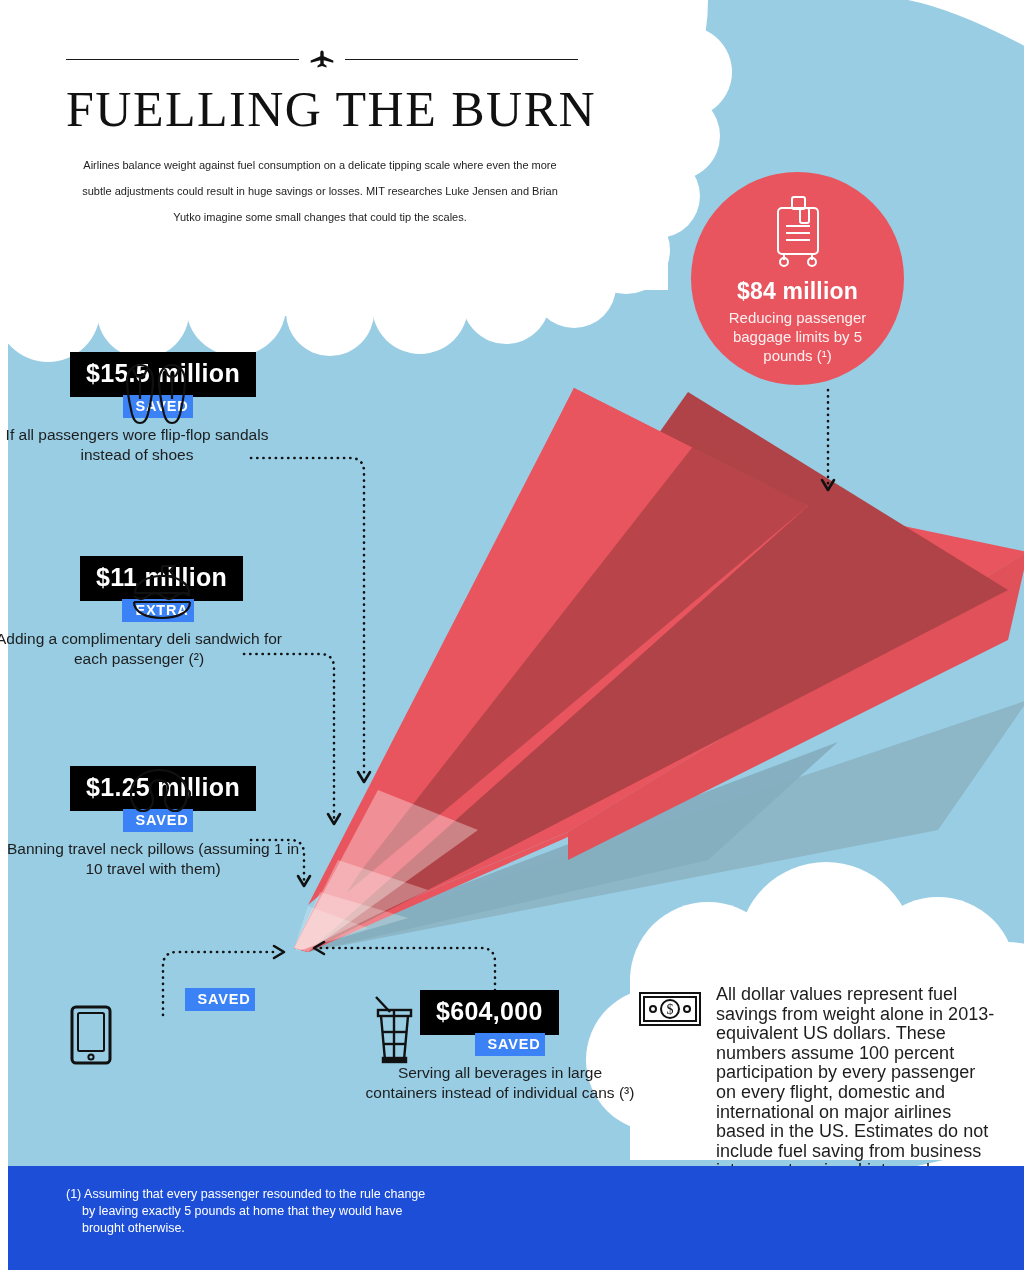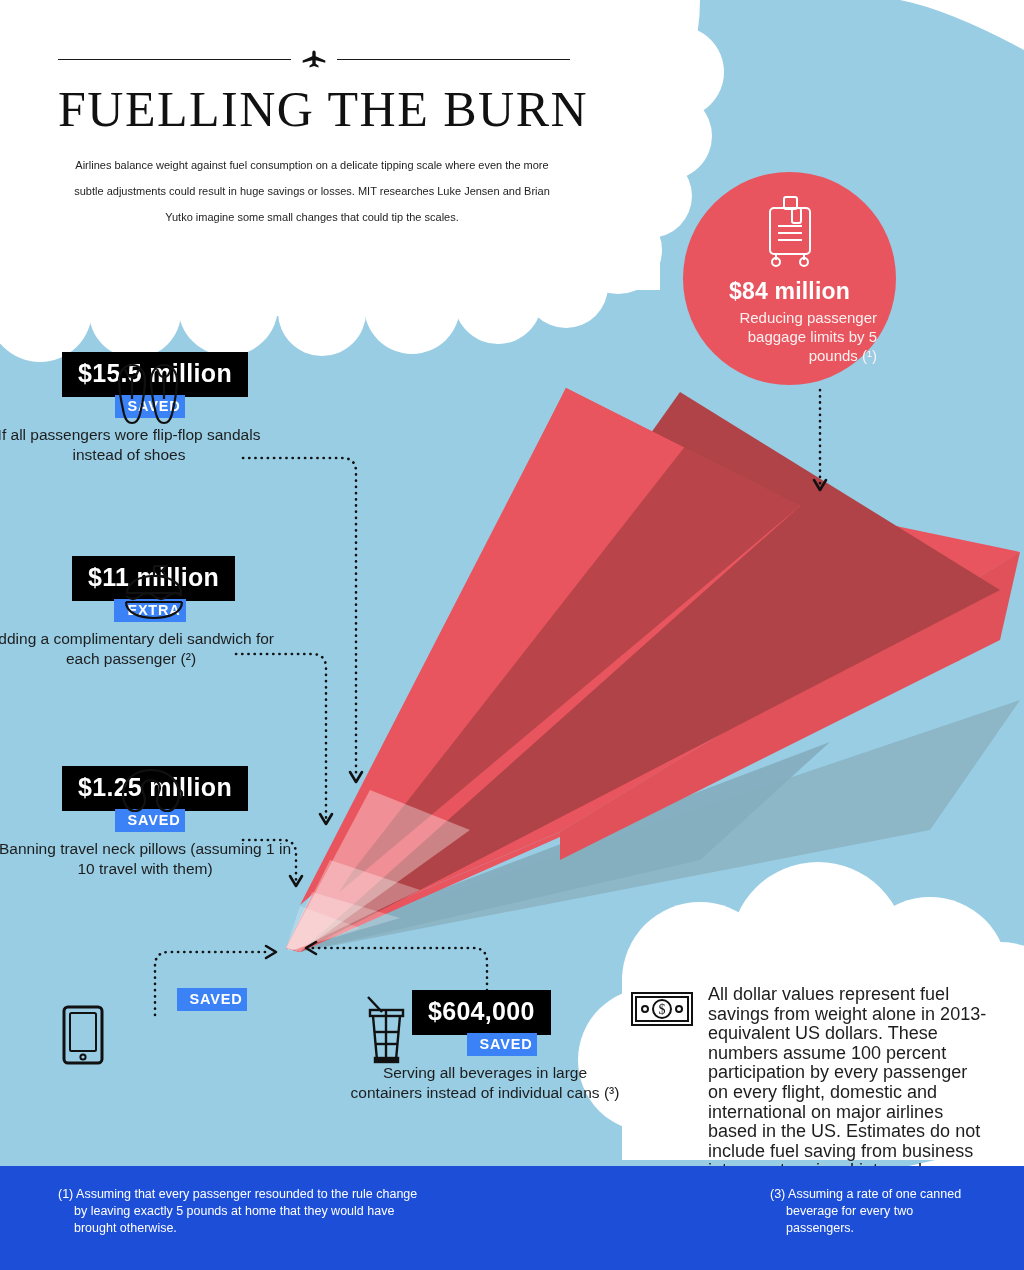--- a/index.html
+++ b/index.html
@@ -3,21 +3,21 @@
 <meta charset="utf-8">
 <style>
   * { margin:0; padding:0; box-sizing:border-box; }
   html,body { background:#ffffff; }
   body {
     font-family:"Liberation Sans", sans-serif;
     width:1024px; height:1270px;
     position:relative; overflow:hidden;
   }
 
-  #stage { position:absolute; left:0; top:0; width:864px; height:1270px;border-radius:30px; }
+  #stage { position:absolute; left:8px; top:0; width:864px; height:1270px;border-radius:30px; }
 
   .layer { position:absolute; left:0; top:0; width:1024px; height:1270px; }
 
   
   #header-block { position:absolute; left:0; top:0; width:620px; height:300px; z-index:6; }
 
   #rule-row { position:absolute; left:58px; top:50px; width:512px; height:18px;
               display:flex; align-items:center; }
   .rule-line { flex:1 1 auto; height:1px; background:#1a1a1a; }
   #plane-divider-icon { flex:0 0 auto; margin:0 10px; line-height:0; }
@@ -36,21 +36,21 @@
 
   
   #baggage-circle {
     position:absolute; left:683px; top:172px; width:213px; height:213px;
     border-radius:50%; background:#e9555e; z-index:7;
     display:flex; flex-direction:column; align-items:center;
     padding-top:22px;
   }
   #suitcase-icon { line-height:0; margin-bottom:10px; }
   #baggage-amount { color:#ffffff; font-size:23px; font-weight:bold; letter-spacing:.2px; }
-  #baggage-desc { color:#fdf0f1; font-size:15px; line-height:19px; text-align:right;
+  #baggage-desc { color:#fdf0f1; font-size:15px; line-height:19px; text-align:center;
                   width:175px; margin-top:3px; }
 
   
   .callout { position:absolute; z-index:8; }
   .callout-icon { position:absolute; line-height:0; }
   .amount-bar {
     background:#000000; color:#ffffff;
     font-size:25px; font-weight:bold; letter-spacing:.3px;
     padding:7px 16px 9px 16px; display:inline-block; white-space:nowrap;
   }
@@ -85,21 +85,21 @@
 
   #callout-ipad { left:50px; top:990px; width:290px; }
   #callout-ipad .amount-bar { margin-left:72px; }
   #callout-ipad .tag-row { margin-left:72px; margin-top:-2px; text-align:center; width:180px; }
   #callout-ipad .callout-desc { width:270px; margin-left:10px; }
   #ipad-icon { left:11px; top:14px; }
 
   #callout-cup { left:340px; top:990px; width:290px; }
   #callout-cup .amount-bar { margin-left:72px; }
   #callout-cup .tag-row { margin-left:72px; margin-top:-2px; text-align:center; width:180px; }
-  #callout-cup .callout-desc { width:270px; margin-left:10px; }
+  #callout-cup .callout-desc { width:270px; margin-left:17px; }
   #cup-icon { left:20px; top:2px; }
 
   
   #disclaimer { position:absolute; left:630px; top:985px; width:360px; z-index:9;
                 display:flex; gap:14px; align-items:flex-start; }
   #money-icon { flex:0 0 auto; line-height:0; margin-top:6px; }
   #disclaimer-text { font-size:18px; line-height:19.6px; color:#1d1d1d; }
 
   
   #footer { position:absolute; left:0; top:1166px; width:1024px; height:104px;
@@ -324,19 +324,15 @@
       </svg>
     </span>
     <div id="disclaimer-text"> All dollar values represent fuel savings from weight alone in 2013-equivalent US dollars. These numbers assume 100 percent participation by every passenger on every flight, domestic and international on major airlines based in the US. Estimates do not include fuel saving from business jets, most regional jets and turboprops, and non-US operators.</div>
   </div>
 
   <div id="footer">
     <div class="footnote" id="footnote-1">
       <span class="fn-num">(1)</span>
       <span>Assuming that every passenger resounded to the rule change by leaving exactly 5 pounds at home that they would have brought otherwise.</span>
     </div>
-    <div class="footnote" id="footnote-3">
-      <span class="fn-num">(3)</span>
-      <span>Assuming a rate of one canned beverage for every two passengers.</span>
-    </div>
   </div>
 
 </div>
 
 </body></html>

